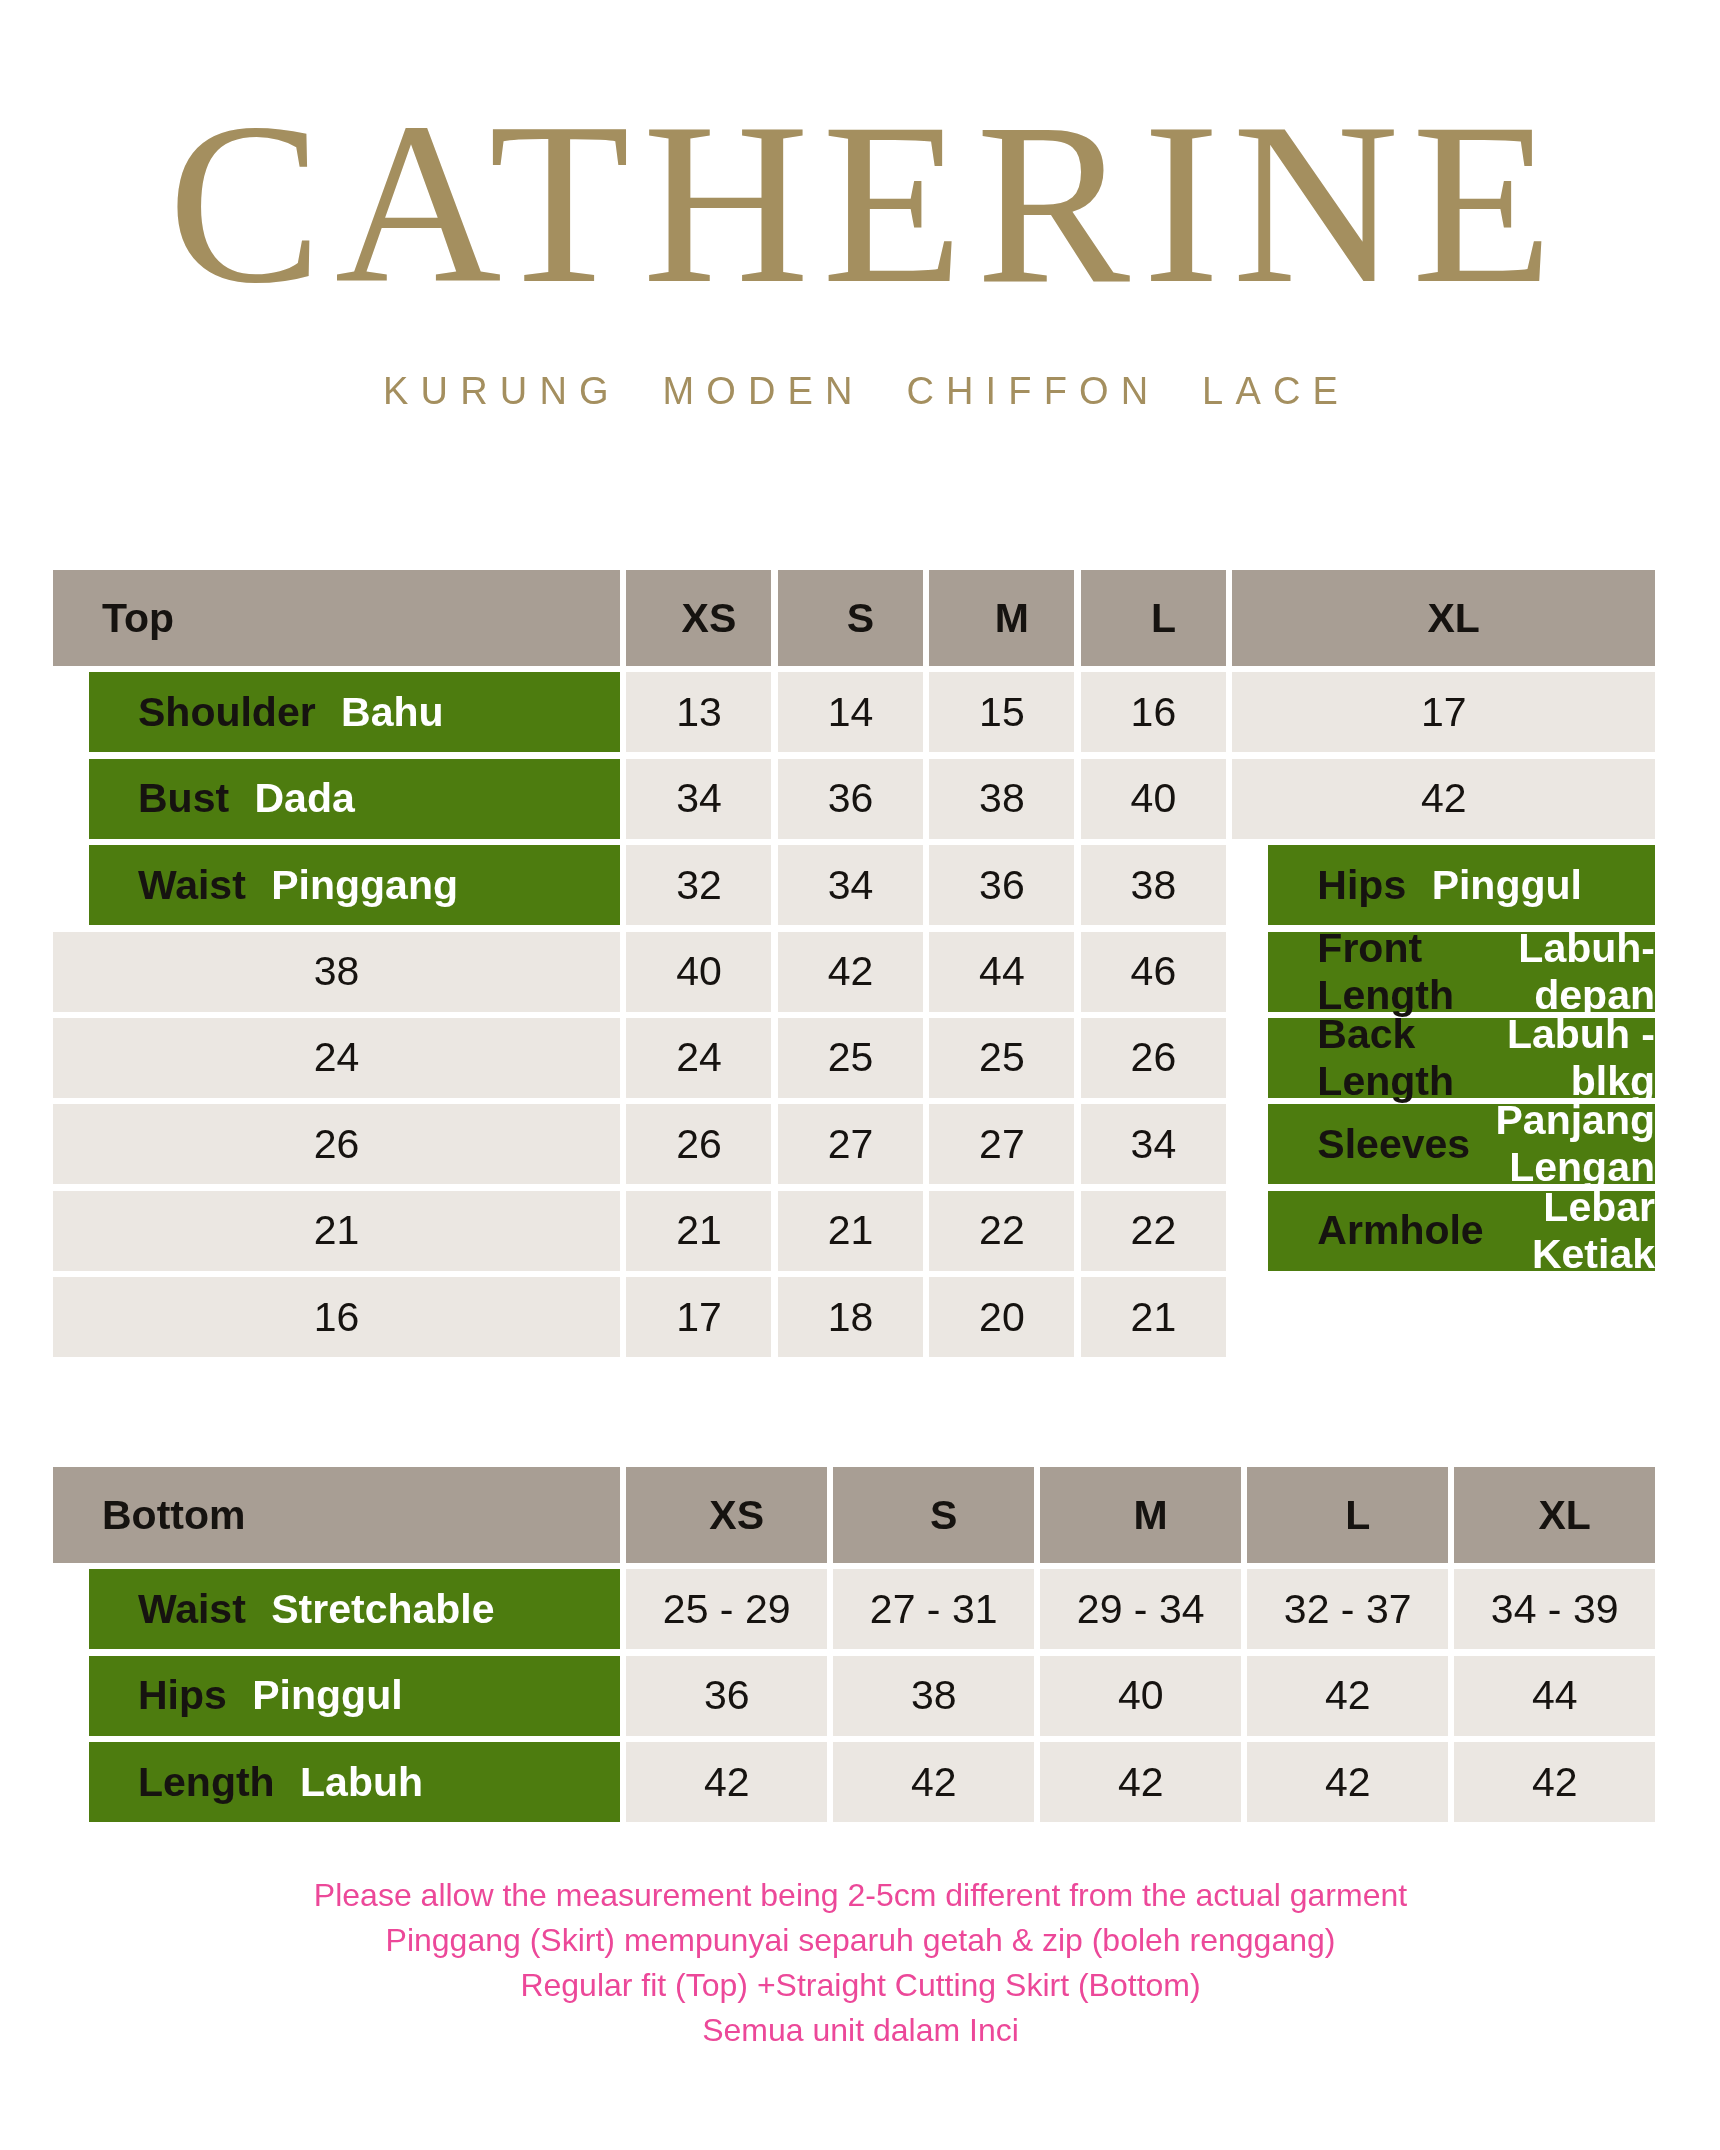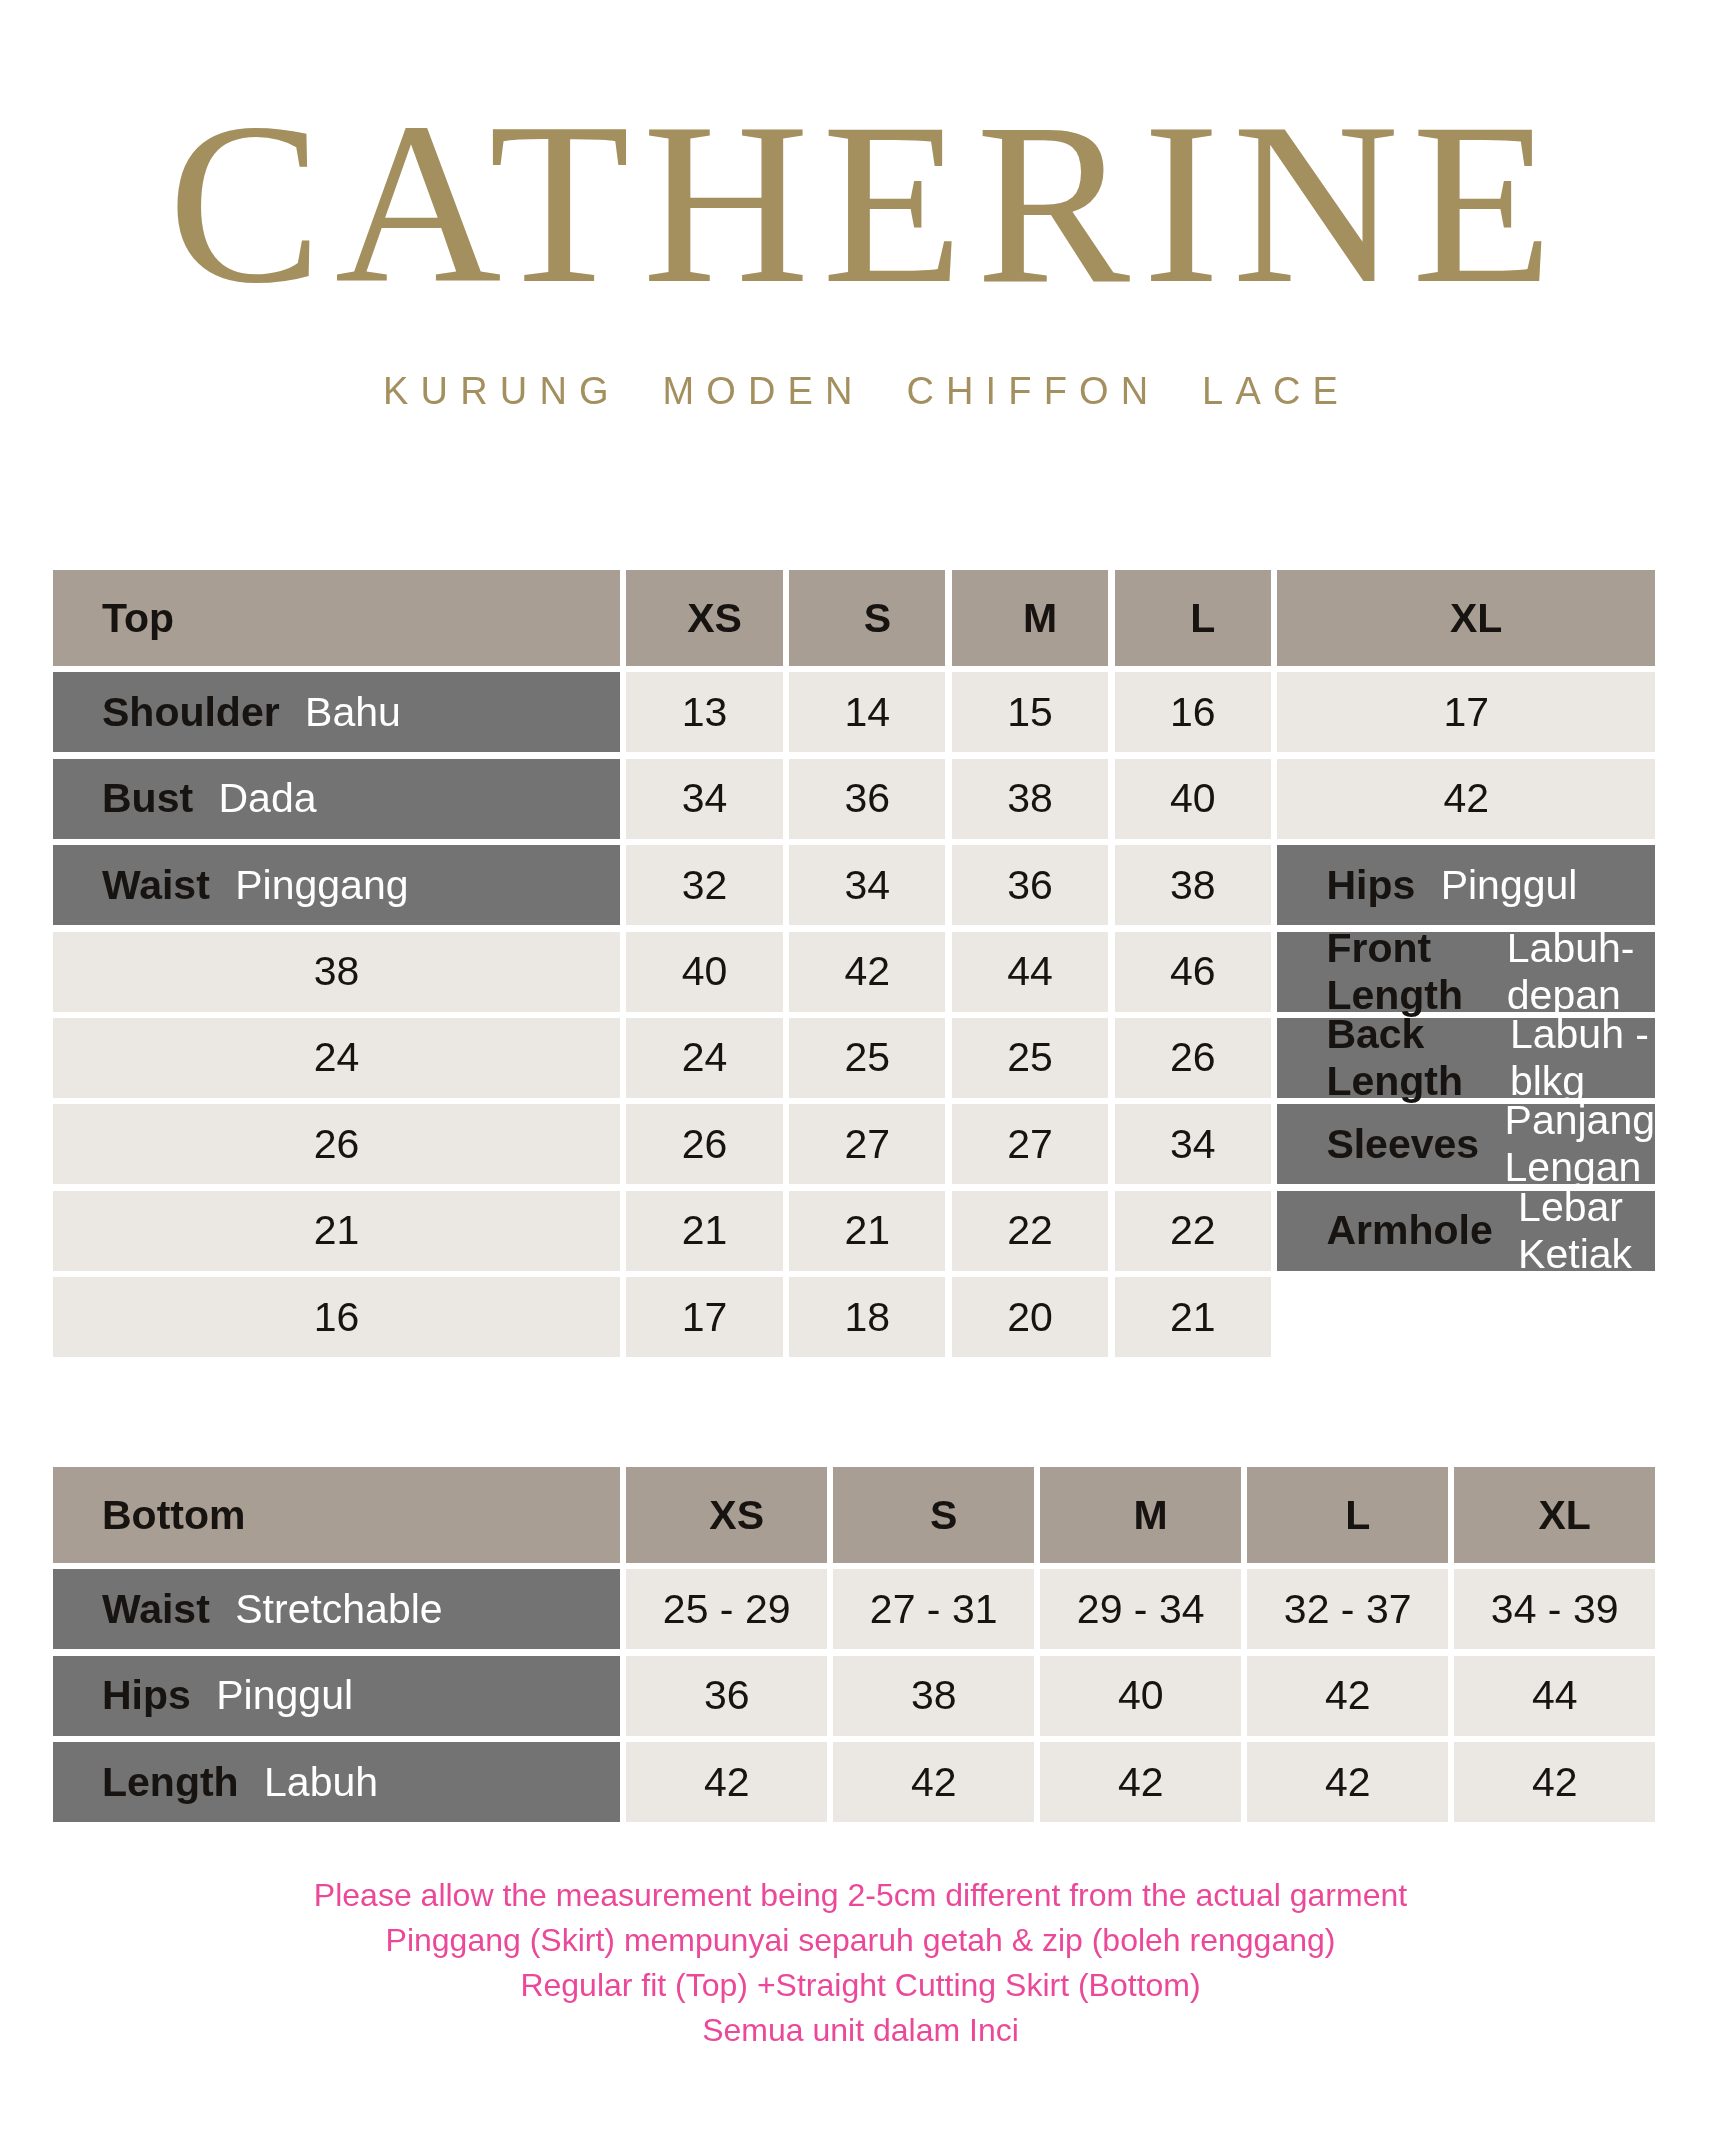--- a/index.html
+++ b/index.html
@@ -29,23 +29,23 @@
     display:grid;
     grid-template-columns:567px repeat(5, 1fr);
     gap:6.4px;
   }
   .table-top    { top:570px;  grid-template-rows:96px repeat(8, 80px); }
   .table-bottom { top:1467px; grid-template-rows:96px repeat(3, 80px); }
   .cell { display:flex; align-items:center; font-size:41px; color:#161310; }
   .cell.head { background:#a89e94; font-weight:700;padding-left:20px; }
   .cell.head.corner { padding-left:49px; justify-content:flex-start; }
   .cell.head.size   { justify-content:center; }
-  .cell.label { background:#737373; padding-left:49px; }
+  .cell.label { background:#4d7c0f; padding-left:49px;margin-left:36px; }
   .cell.label .en { font-weight:700; color:#161310; }
-  .cell.label .my { color:#ffffff; margin-left:0.62em; font-weight:400; }
+  .cell.label .my { color:#ffffff; margin-left:0.62em; font-weight:700;text-align:right; }
   .cell.val { background:#ebe7e2; justify-content:center; font-weight:400; }
   .footnotes {
     position:absolute; top:1873px; left:0; width:100%;
     text-align:center; color:#ec4899;
     font-size:32px; line-height:45px;
   }
 </style>
 </head>
 <body>
 

